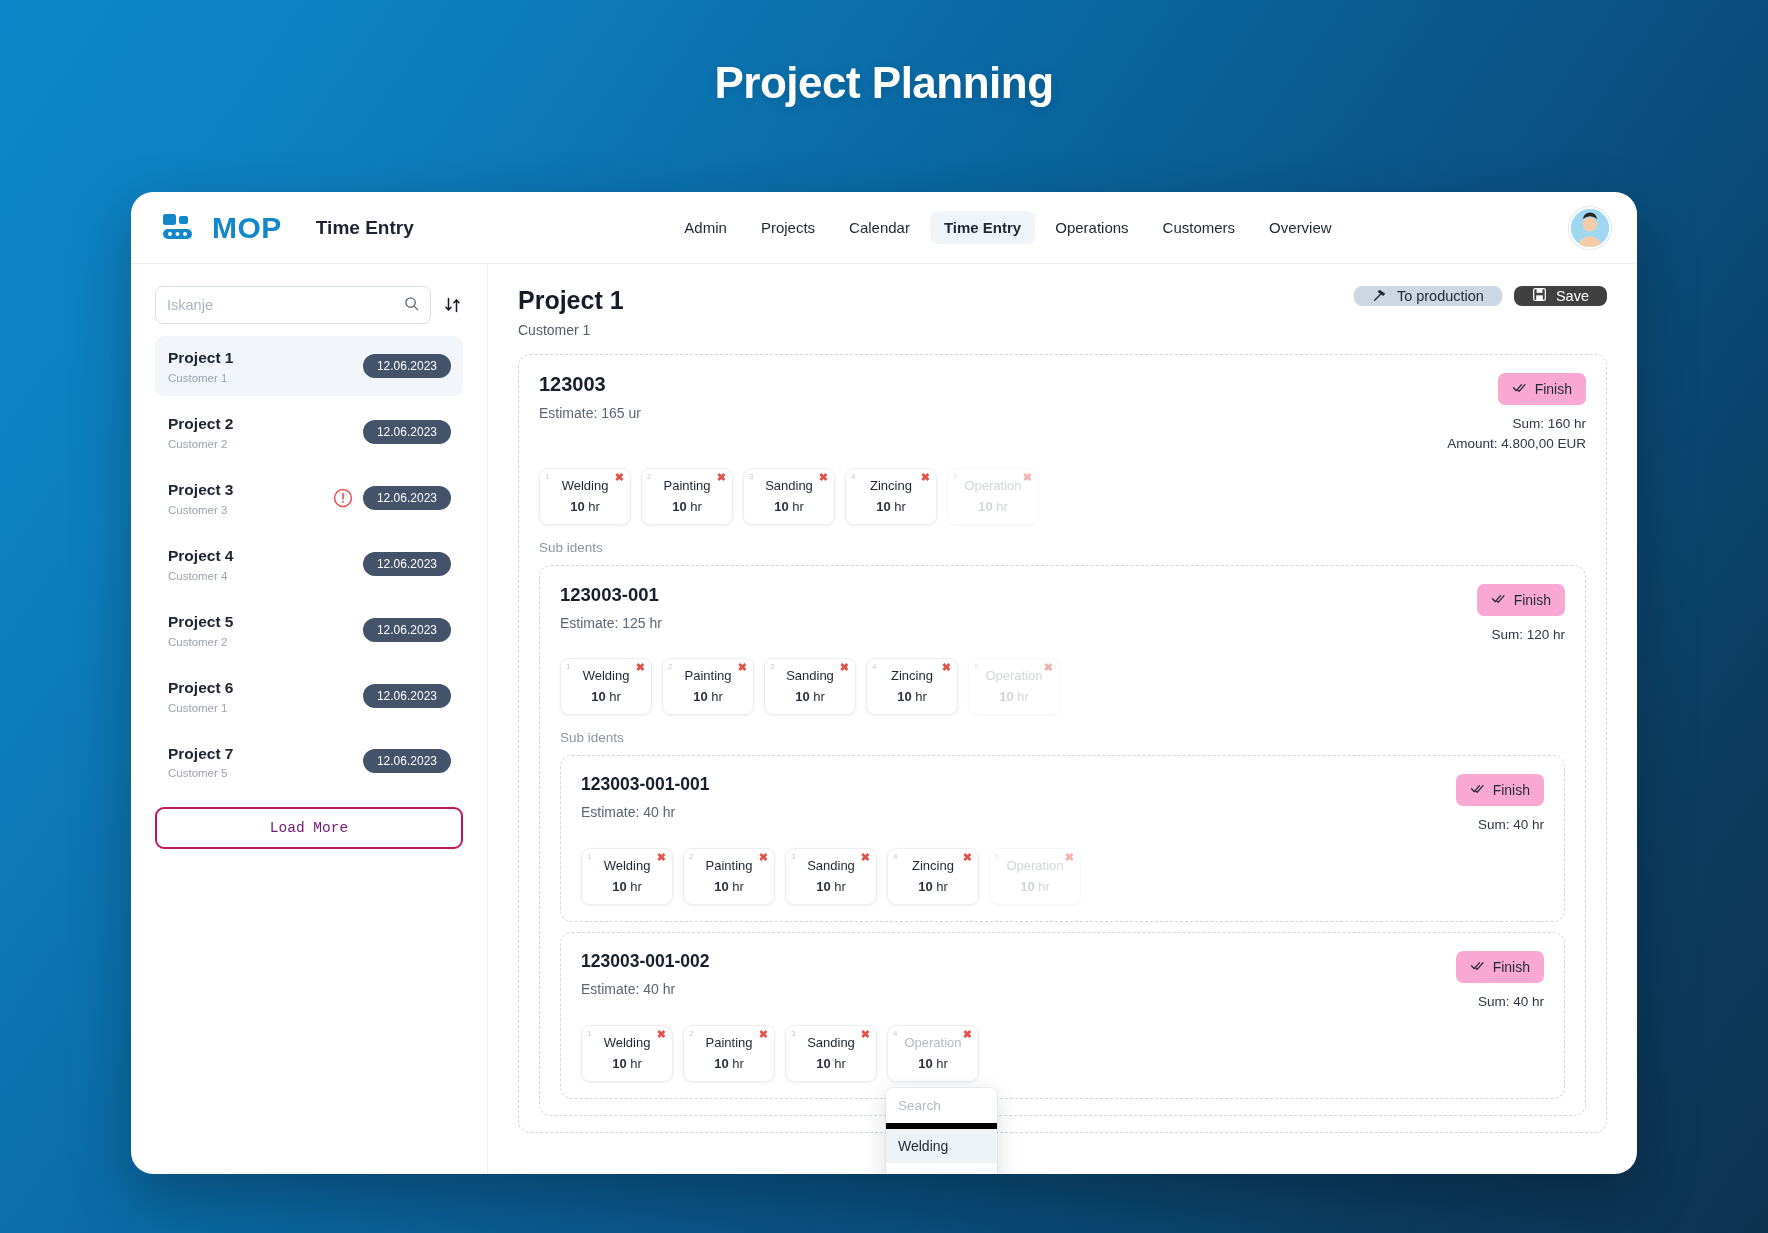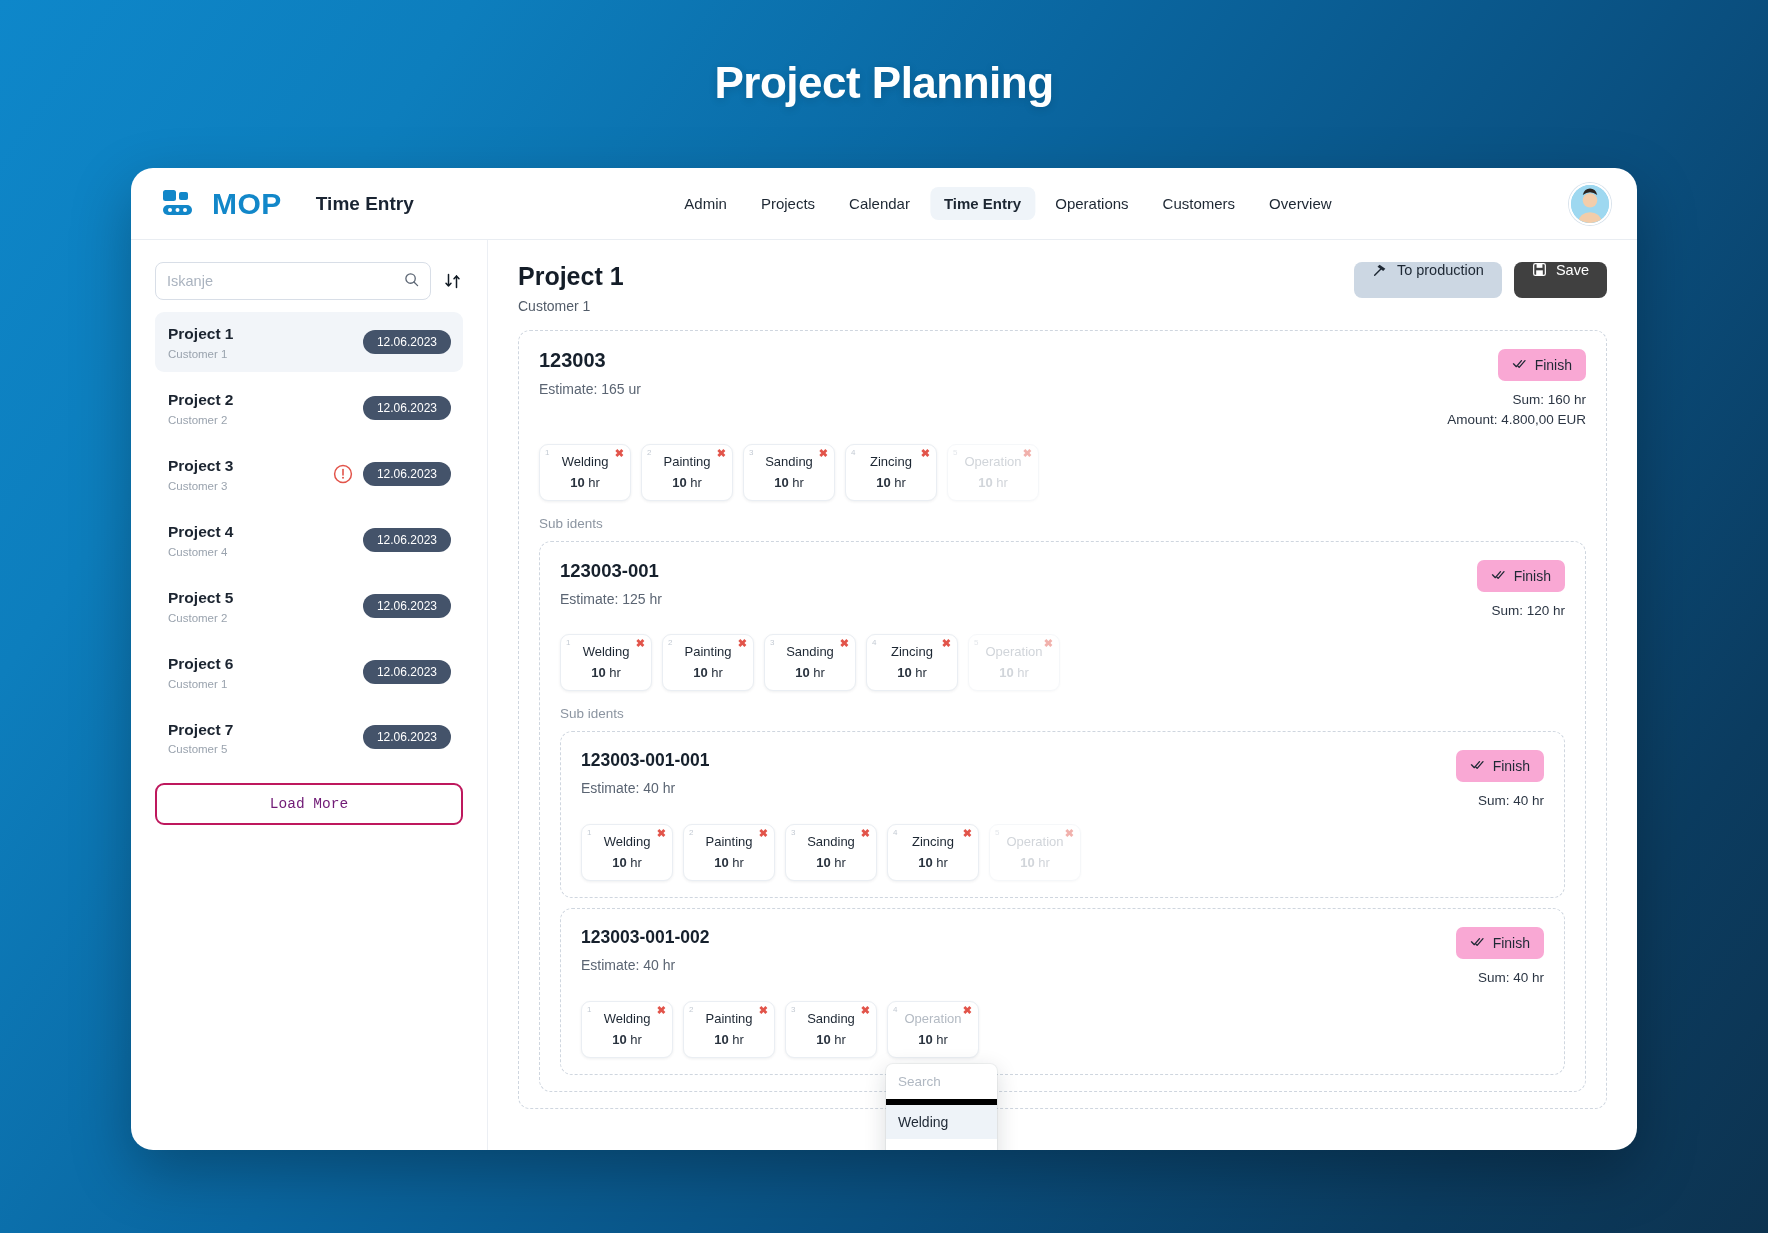--- a/index.html
+++ b/index.html
@@ -20,21 +20,21 @@
     font-size: 44px;
     font-weight: bold;
     letter-spacing: -0.5px;
     padding-top: 58px;
     text-shadow: 0 2px 8px rgba(0,0,0,.14);
   }
 
   
   .app-window {
     position: absolute;
-    left: 131px; top: 168px;
+    left: 131px; top: 192px;
     width: 1506px; height: 982px;
     background: #ffffff;
     border-radius: 22px 22px 22px 22px;
     box-shadow: 0 22px 60px rgba(0,0,0,.28);
     overflow: hidden;
   }
 
   
   .topnav {
     height: 72px;
@@ -122,22 +122,22 @@
     font-size: 15px; color: #23303f; cursor: pointer;
   }
 
   
   .main { flex: 1; padding: 22px 30px 0 30px; position: relative; overflow: hidden; }
   .main-head { display: flex; align-items: flex-start; justify-content: space-between; }
   .main-title { font-size: 25px; font-weight: bold; color: #141d28; }
   .main-sub { font-size: 14px; color: #4b5costa; color:#525c69; margin-top: 7px; }
   .head-actions { display: flex; gap: 12px; align-items: center; }
   .btn {
-    display: inline-flex; align-items: flex-start; gap: 9px;
-    height: 36px; padding: 0 18px; border-radius: 8px;
+    display: inline-flex; align-items: center; gap: 9px;
+    height: 20px; padding: 0 18px; border-radius: 8px;
     font-size: 14.5px; cursor: pointer; border: none; font-family: inherit;
   }
   .btn-secondary { background: #ccd7e3; color: #1d2733; }
   .btn-primary { background: #404040; color: #ffffff; }
 
   
   .ident {
     margin-top: 16px;
     border: 1px dashed #cfd6df; border-radius: 12px;
     padding: 18px 20px 16px 20px; position: relative;

